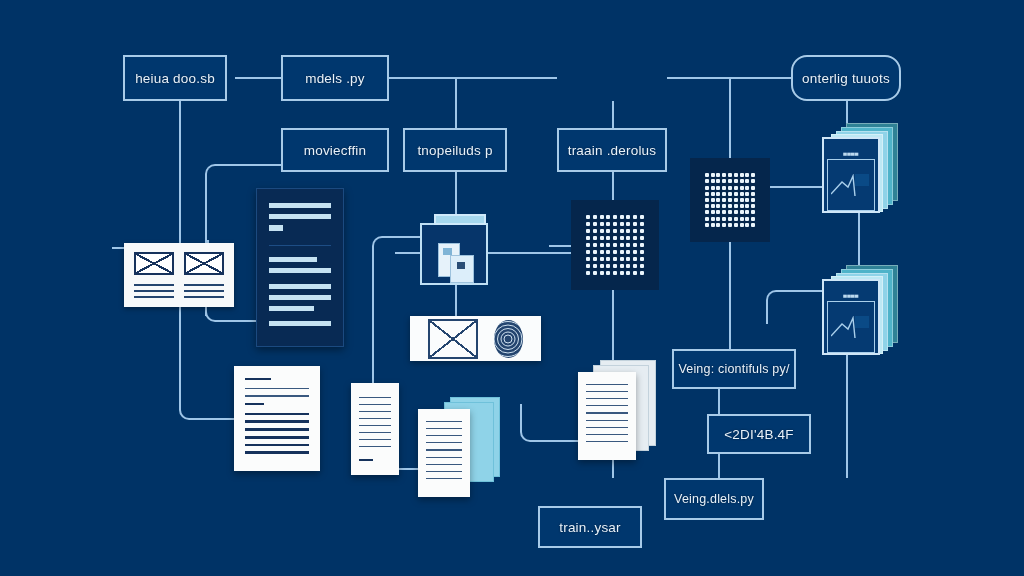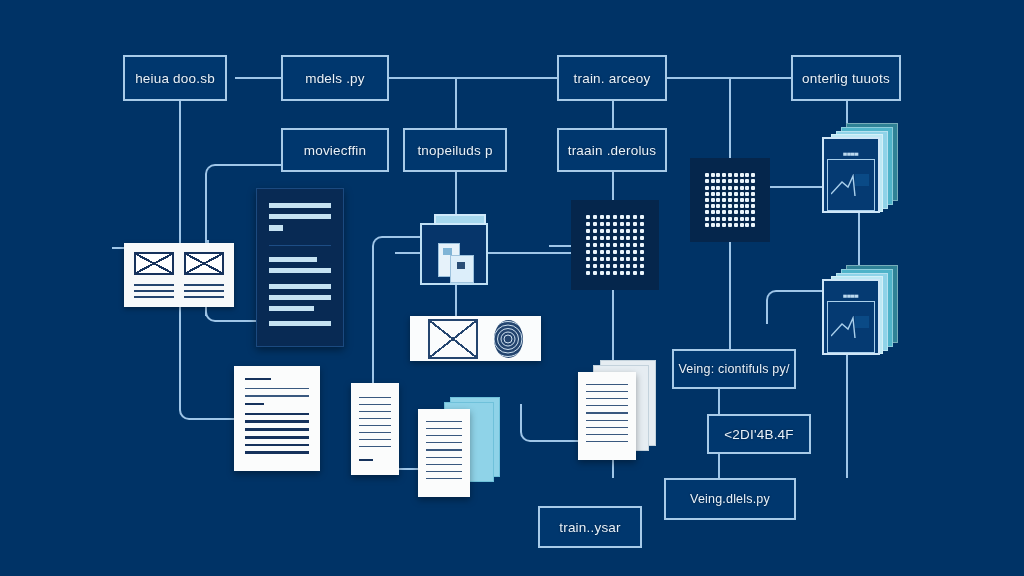--- a/index.html
+++ b/index.html
@@ -189,24 +189,21 @@
   <div class="ln h" style="left:549px;top:245px;width:24px;"></div>
   <div class="ln v" style="left:615px;top:290px;height:0;"></div>
   <div class="ln v" style="left:476px;top:361px;height:0;"></div>
 
   <div class="node" style="left:123px;top:55px;width:104px;height:46px;">
     <span>heiua doo.sb</span>
   </div>
   <div class="node" style="left:281px;top:55px;width:108px;height:46px;">
     <span>mdels .py</span>
   </div>
-  <div class="node" style="left:557px;top:55px;width:110px;height:46px;">
-    <span>train. arceoy</span>
-  </div>
-  <div class="node" style="left:791px;top:55px;width:110px;height:46px;">
+  <div class="node" style="left:791px;top:55px;width:110px;height:46px;border-radius:16px;">
     <span>onterlig tuuots</span>
   </div>
 
   <div class="node" style="left:281px;top:128px;width:108px;height:44px;">
     <span>moviecffin</span>
   </div>
   <div class="node" style="left:403px;top:128px;width:104px;height:44px;">
     <span>tnopeiluds p</span>
   </div>
   <div class="node" style="left:557px;top:128px;width:110px;height:44px;text-align:center;">
@@ -216,21 +213,21 @@
   <div class="node" style="left:672px;top:349px;width:124px;height:40px;font-size:12.5px;">
     <span>Veing: ciontifuls py/</span>
   </div>
   <div class="node" style="left:673px;top:414px;width:104px;height:40px;margin-left:34px;">
     <span>&lt;2DI'4B.4F</span>
   </div>
 
   <div class="node" style="left:538px;top:478px;width:104px;height:42px;margin-top:28px;">
     <span>train..ysar</span>
   </div>
-  <div class="node" style="left:664px;top:478px;width:132px;height:42px;font-size:12.5px;">
+  <div class="node" style="left:664px;top:478px;width:100px;height:42px;font-size:12.5px;">
     <span>Veing.dlels.py</span>
   </div>
 
   <div class="wireframe" style="left:124px;top:243px;width:110px;height:64px;">
     <div class="wf-col">
       <div class="wf-img"></div>
       <div class="wf-lines">
           <i></i>
           <i></i>
           <i></i>

